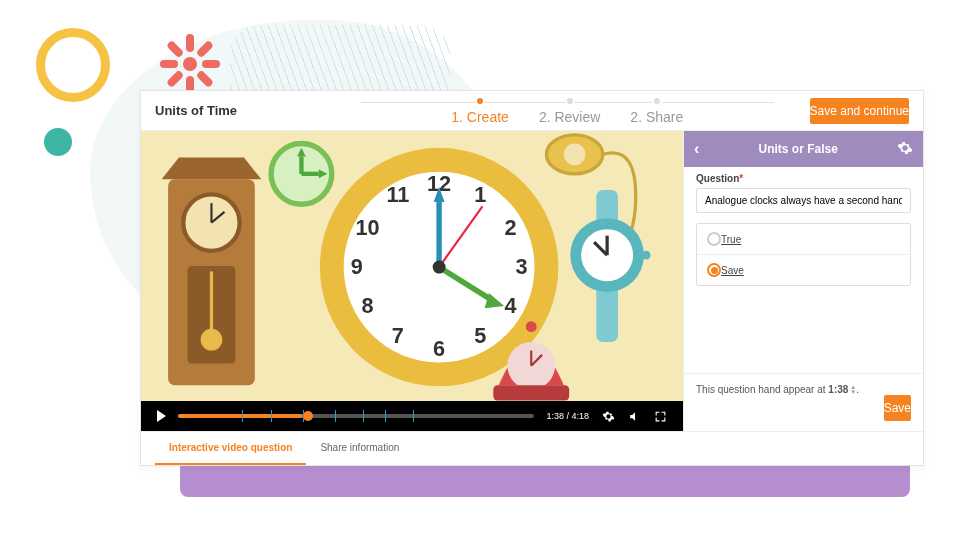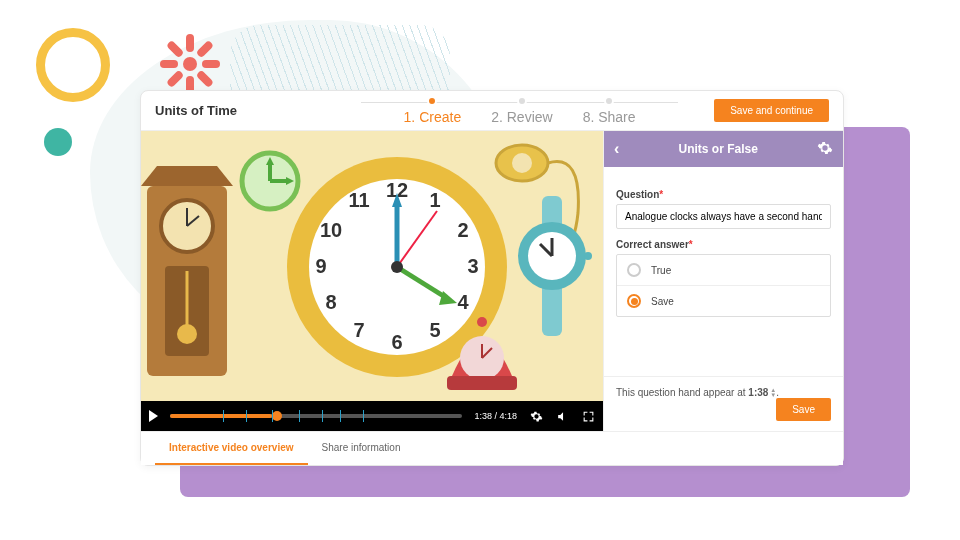--- a/index.html
+++ b/index.html
@@ -47,24 +47,24 @@
     position: absolute;
     top: 127px; left: 180px;
     width: 730px; height: 370px;
     background: #b58fcf;
     border-radius: 8px;
     z-index: 1;
   }
   .app {
     position: absolute;
     top: 90px; left: 140px;
-    width: 704px;
+    width: 784px;
     background: #fff;
     border: 1px solid #e5e5e5;
-    border-radius: 8px;
+    border-radius: 0;
     z-index: 2;
     box-shadow: 0 2px 8px rgba(0,0,0,0.05);
     font-size: 11px;
     color: #444;
   }
   .app-header {
     display: flex; align-items: center;
     padding: 8px 14px;
     border-bottom: 1px solid #eee;
     height: 40px;
@@ -74,57 +74,57 @@
   .steps::before {
     content: ""; position: absolute; top: 6px; left: 36px; right: 36px;
     height: 1px; background: #e0e0e0; z-index: 0;
   }
   .step { position: relative; z-index:1; font-size: 14px; color: #999; }
   .step .dot { width: 10px; height: 10px; border-radius:50%; background:#ddd; margin:0 auto 3px; border:2px solid #fff; }
   .step.active { color: #f5831f; }
   .step.active .dot { background: #f5831f; }
   .btn-orange {
     background: #f5831f; color:#fff; border:none;
-    padding: 6px 16px; font-size: 10px; cursor:pointer;
+    padding: 6px 0; font-size: 12px; cursor:pointer;
     border-radius: 2px;
   }
   .app-body { display:flex; }
   .video-col { flex: 1; background:#000; position:relative; }
   .video-frame { width:100%; height: 270px; background:#f6e9b8; position:relative; overflow:hidden; }
   .controls {
     height: 30px; background: #000; color:#fff;
-    display:flex; align-items:center; padding: 0 8px; gap:12px;
+    display:flex; align-items:center; padding: 0 16px; gap:12px;
     font-size: 9px;
   }
   .play-btn { width:0;height:0; border-left:9px solid #fff; border-top:6px solid transparent; border-bottom:6px solid transparent; cursor:pointer; }
   .progress {
     flex:1; height: 4px; background:#555; position:relative; border-radius:2px;
   }
   .progress-fill { position:absolute; left:0; top:0; height:100%; width:35%; background:#f5831f; border-radius:2px; }
   .progress-dot { position:absolute; top:-3px; left:35%; width:10px; height:10px; background:#f5831f; border-radius:50%; }
   .progress .tick { position:absolute; top:-4px; width:1px; height:12px; background:#2aa0c9; }
   .ctrl-icon { width:14px; height:14px; display:flex; align-items:center; justify-content:center; cursor:pointer; }
   .panel-col { width: 240px; background:#fff; border-left:1px solid #eee; display:flex; flex-direction:column; }
   .panel-header {
     background:#9f8bbd; color:#fff; height:36px;
     display:flex; align-items:center; justify-content:space-between;
     padding: 0 10px; font-size:12px; font-weight:bold;
   }
   .panel-header .chev { cursor:pointer; font-size:16px; }
-  .panel-body { padding: 22px 12px; flex:1; font-size:10px; color:#444; }
+  .panel-body { padding: 6px 12px; flex:1; font-size:10px; color:#444; }
   .label { font-weight:bold; margin-bottom:4px; display:block; }
   .req { color:#e33; }
   .q-input {
     width:100%; border:1px solid #ddd; padding:6px 8px; font-size:10px;
     border-radius:2px; margin-bottom:10px;
   }
   .answers { border:1px solid #ddd; border-radius:2px; overflow:hidden; }
   .answer-row {
-    display:flex; align-items:center; padding:8px 10px; gap:10px;
-    border-bottom:1px solid #eee; cursor:pointer;
+    display:flex; align-items:center; padding:8px 10px; gap:0;
+    border-bottom:1px solid #eee; cursor:pointer;text-decoration:underline;
   }
   .answer-row:last-child { border-bottom:none; }
   .radio {
     width:14px; height:14px; border:2px solid #ccc; border-radius:50%;
     display:flex; align-items:center; justify-content:center;
   }
   .radio.selected { border-color:#f5831f; }
   .radio.selected::after { content:""; width:7px; height:7px; background:#f5831f; border-radius:50%; }
   .panel-footer {
     padding: 10px 12px; border-top:1px solid #eee;
@@ -176,21 +176,21 @@
   <div class="app-header">
     <div class="app-title">Units of Time</div>
     <div class="steps">
       <div class="step active">
         <div class="dot"></div><span>1. Create</span>
       </div>
       <div class="step">
         <div class="dot"></div><span>2. Review</span>
       </div>
       <div class="step">
-        <div class="dot"></div><span>8. Share</span>
+        <div class="dot"></div><span>2. Share</span>
       </div>
     </div>
     <button class="btn-orange">Save and continue</button>
   </div>
 
   <div class="app-body">
     <div class="video-col">
       <div class="video-frame">
         
         <svg viewBox="0 0 500 270" width="100%" height="100%" preserveAspectRatio="xMidYMid slice">
@@ -308,23 +308,20 @@
           <svg viewBox="0 0 24 24" width="16" height="16">
               <path fill="#fff" d="M12 8a4 4 0 100 8 4 4 0 000-8zm9 4a7 7 0 01-.1 1.2l2 1.6-2 3.4-2.4-.9a7 7 0 01-2 1.2l-.4 2.5h-4l-.4-2.5a7 7 0 01-2-1.2l-2.4.9-2-3.4 2-1.6A7 7 0 013 12a7 7 0 01.1-1.2l-2-1.6 2-3.4 2.4.9a7 7 0 012-1.2L8 3h4l.4 2.5a7 7 0 012 1.2l2.4-.9 2 3.4-2 1.6A7 7 0 0121 12z"></path>
             </svg>
         </span>
       </div>
       <div class="panel-body">
         <span class="label">
           <span>Question</span><span class="req">*</span>
         </span>
         <input class="q-input" type="text" value="Analogue clocks always have a second hand." style="">
-        <span class="label">
-          <span>Correct answer</span><span class="req">*</span>
-        </span>
         <div class="answers">
           <div class="answer-row">
             <span class="radio"></span>
             <span>True</span>
           </div>
           <div class="answer-row">
             <span class="radio selected"></span>
             <span>Save</span>
           </div>
         </div>
@@ -337,17 +334,17 @@
               </span></span><span>.</span>
         </span>
         <div class="save-row">
           <button class="btn-orange">Save</button>
         </div>
       </div>
     </div>
   </div>
 
   <div class="tabs">
-    <div class="tab active">Interactive video overview</div>
+    <div class="tab active">Interactive video question</div>
     <div class="tab">Share information</div>
   </div>
 
 </div>
 
 </body></html>

